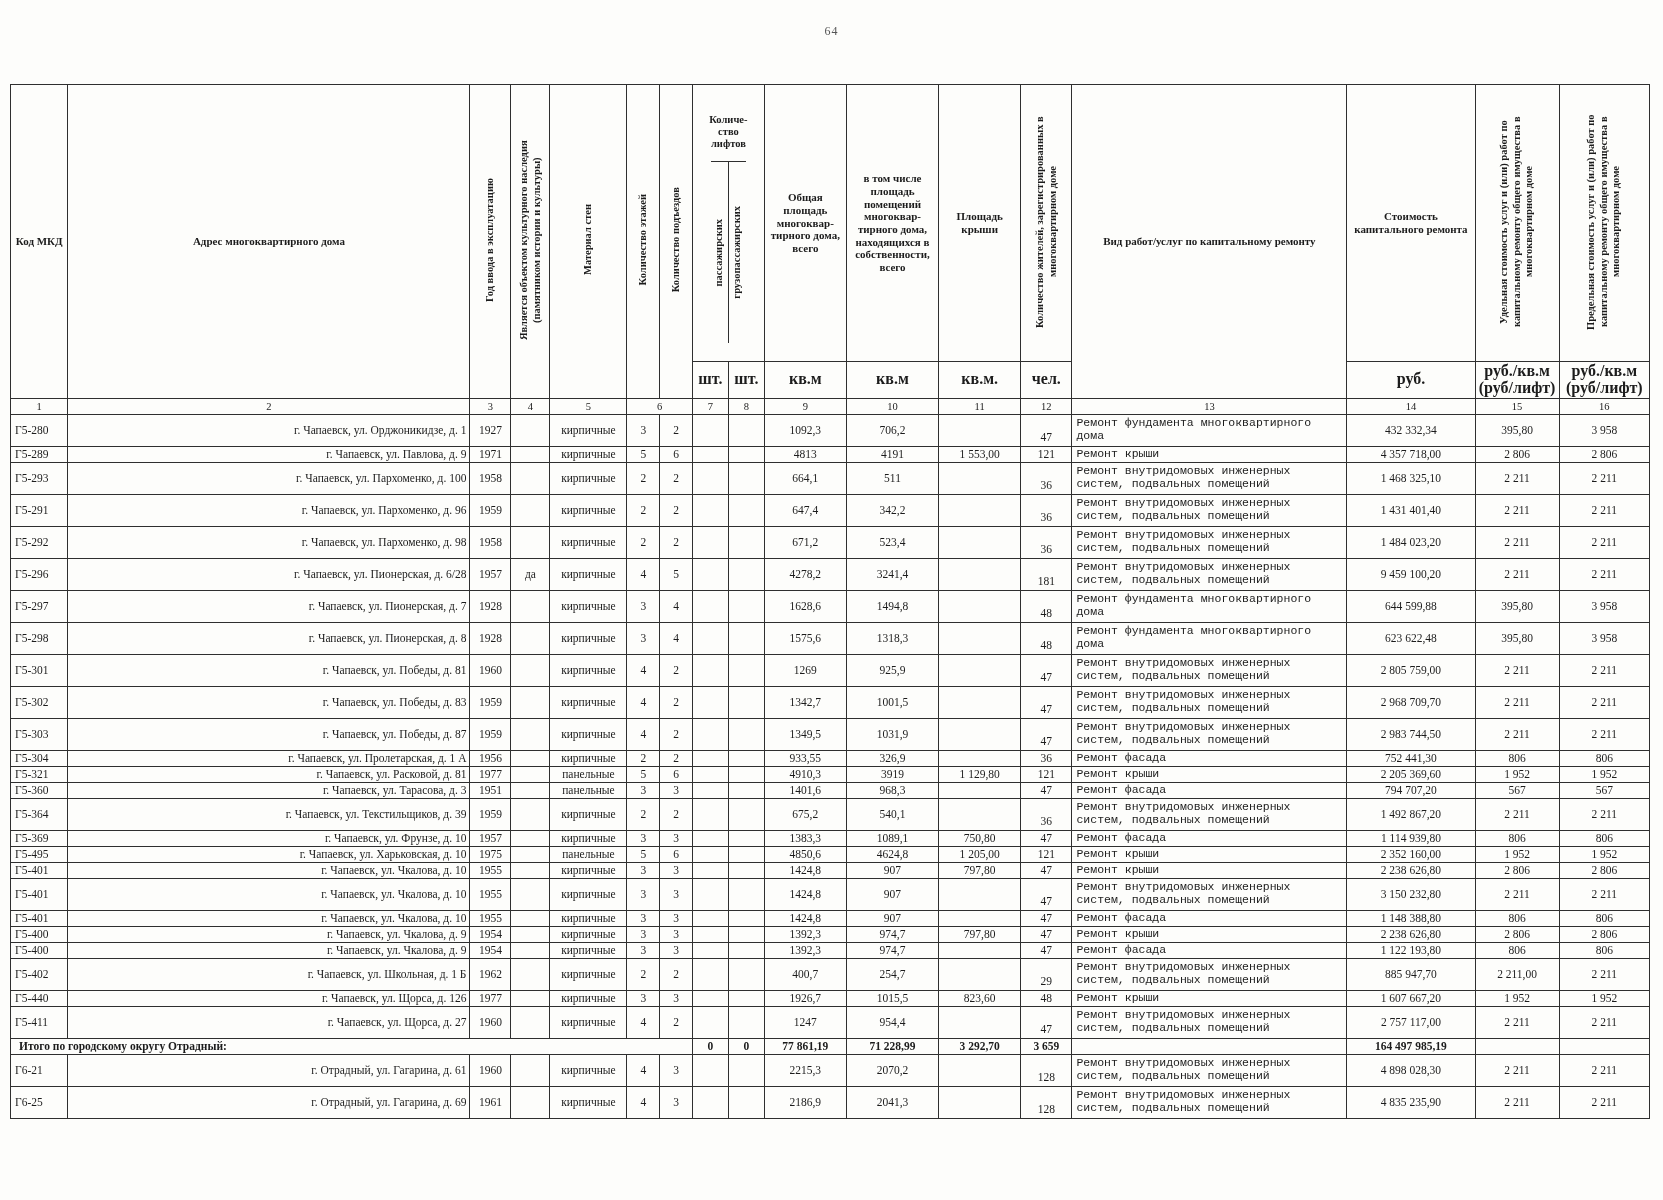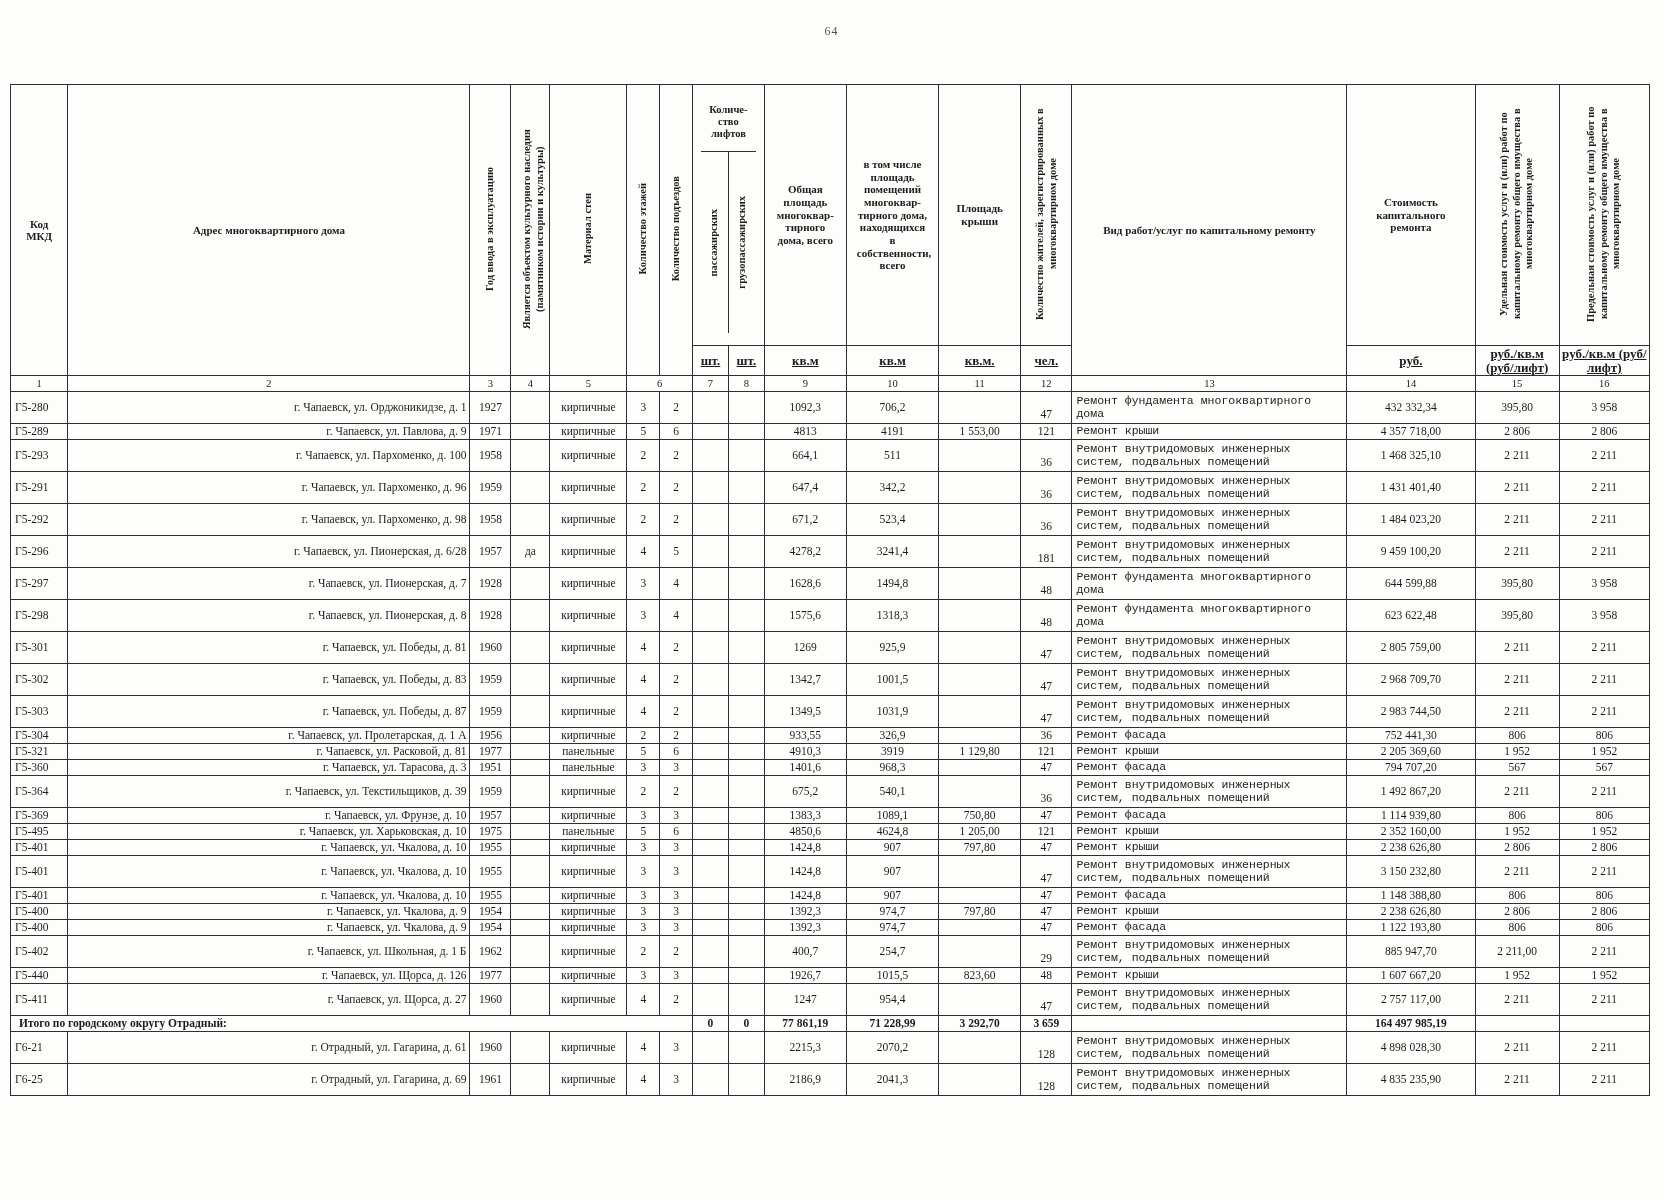--- a/index.html
+++ b/index.html
@@ -17,39 +17,39 @@
     position:absolute;left:10px;top:84px;
     border-collapse:collapse;table-layout:fixed;
     width:1640px;
   }
   th,td{
     border:1px solid #2f2f2f;
     overflow:hidden;
   }
   thead th{
     font-weight:bold;text-align:center;vertical-align:middle;
-    font-size:11px;padding:10px;line-height:1.15;
+    font-size:11px;padding:4px;line-height:1.15;
   }
   .h-main th{height:240px;}
   .vert{
     writing-mode:vertical-rl;transform:rotate(180deg);
     display:inline-block;max-height:228px;line-height:1.2;
     font-size:10.5px;
   }
-  .lifts-cell{padding:8px;vertical-align:top;}
+  .lifts-cell{padding:18px;vertical-align:top;}
   .lifts-wrap{display:flex;flex-direction:column;height:240px;}
   .lifts-title{
     border-bottom:1px solid #2f2f2f;min-height:54px;
     display:flex;align-items:center;justify-content:center;
     padding:2px;font-size:10.5px;
   }
   .lifts-sub{flex:1;display:flex;}
   .lifts-sub > div{flex:1;display:flex;align-items:center;justify-content:center;padding:2px 0;}
   .lifts-sub > div:first-child{border-right:1px solid #2f2f2f;}
-  .h-units th{height:24px;font-size:13px;padding:1px;line-height:1.05;text-decoration:underline;}
+  .h-units th{height:24px;font-size:16px;padding:1px;line-height:1.05;}
   .h-nums td{height:15px;font-size:10.5px;text-align:center;padding:0 2px;}
   tbody td{
     font-size:11.5px;padding:1px 3px;line-height:1.12;
     text-align:center;vertical-align:middle;
   }
   tbody tr.tall{height:32px;margin-left:38px;}
   tbody tr.short{height:16px;}
   .col-code{text-align:left;padding-left:4px;}
   .col-address{text-align:right;padding-left:7px;}
   .col-work{text-align:left;padding-left:4px;font-family:Liberation Mono, monospace;}

